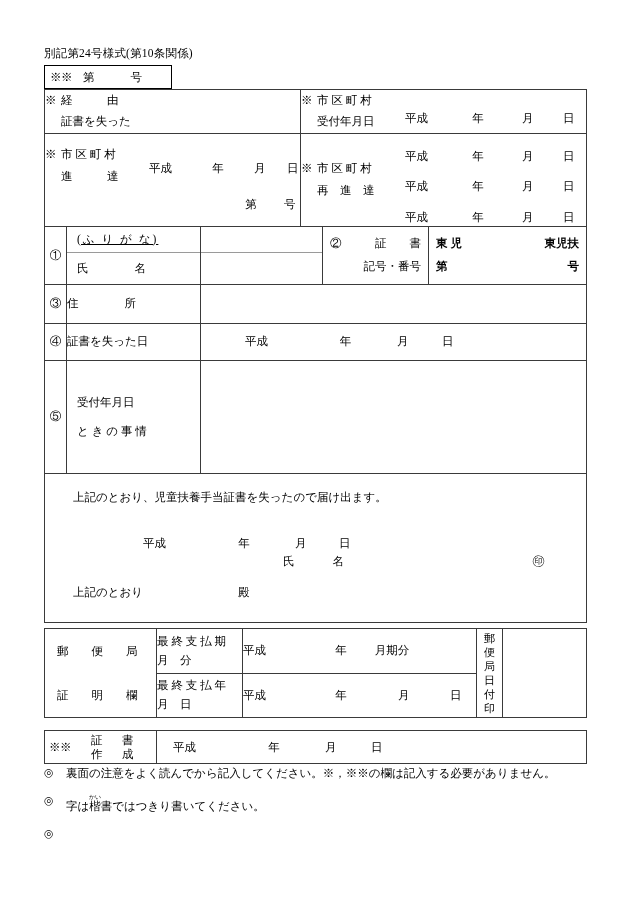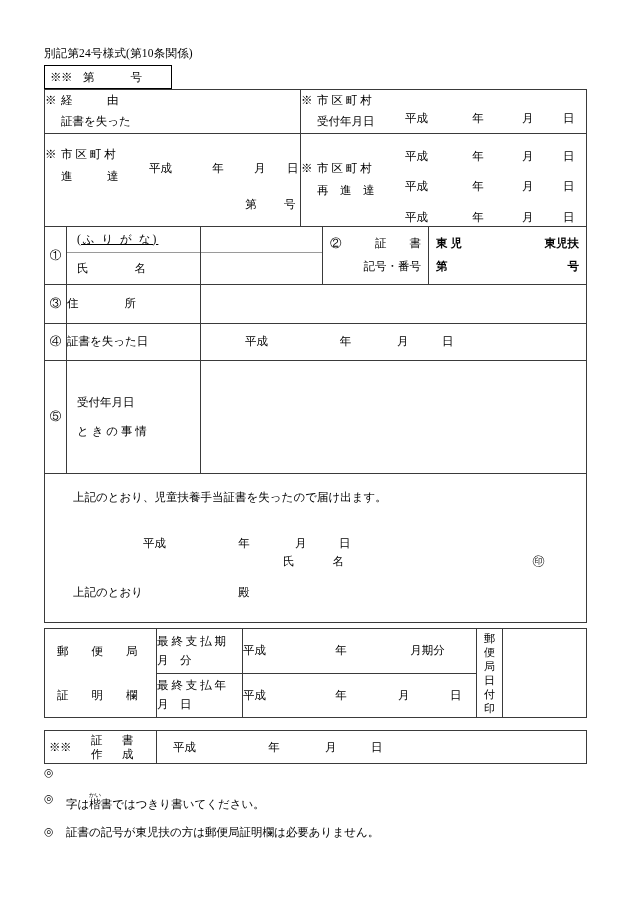--- a/index.html
+++ b/index.html
@@ -406,21 +406,21 @@
         <div class="inner">郵　　便　　局</div>
       </td>
       <td class="po-sub">
         <span>最 終 支 払</span>
         <span>期　月　分</span>
       </td>
       <td class="po-date">
         <span class="dateline">
           <span style="width:64px">平成</span>
           <span style="width:62px;text-align:center">年</span>
-          <span style="width:70px;text-align:right">月期分</span>
+          <span style="width:70px;text-align:left">月期分</span>
         </span>
       </td>
       <td class="po-stampname" rowspan="2">
         <span>郵</span>
         <span>便</span>
         <span>局</span>
         <span>日</span>
         <span>付</span>
         <span>印</span>
       </td>
@@ -470,24 +470,24 @@
           <span style="width:34px;text-align:center">日</span>
         </span>
       </td>
     </tr>
   </tbody>
     </table>
 
   <div class="notes">
     <div class="note">
       <span class="bullet">◎</span>
+      <span class="ntext">裏面の注意をよく読んでから記入してください。※，※※の欄は記入する必要がありません。</span>
     </div>
     <div class="note">
       <span class="bullet">◎</span>
       <span class="ntext"><span>字は</span><ruby><span>楷</span><rt>かい</rt></ruby><span>書ではつきり書いてください。</span></span>
     </div>
     <div class="note">
       <span class="bullet">◎</span>
-      <span class="ntext">証書の記号が東児扶の方は郵便局証明欄は必要ありません。</span>
     </div>
   </div>
 
 </div>
 
 </body></html>

